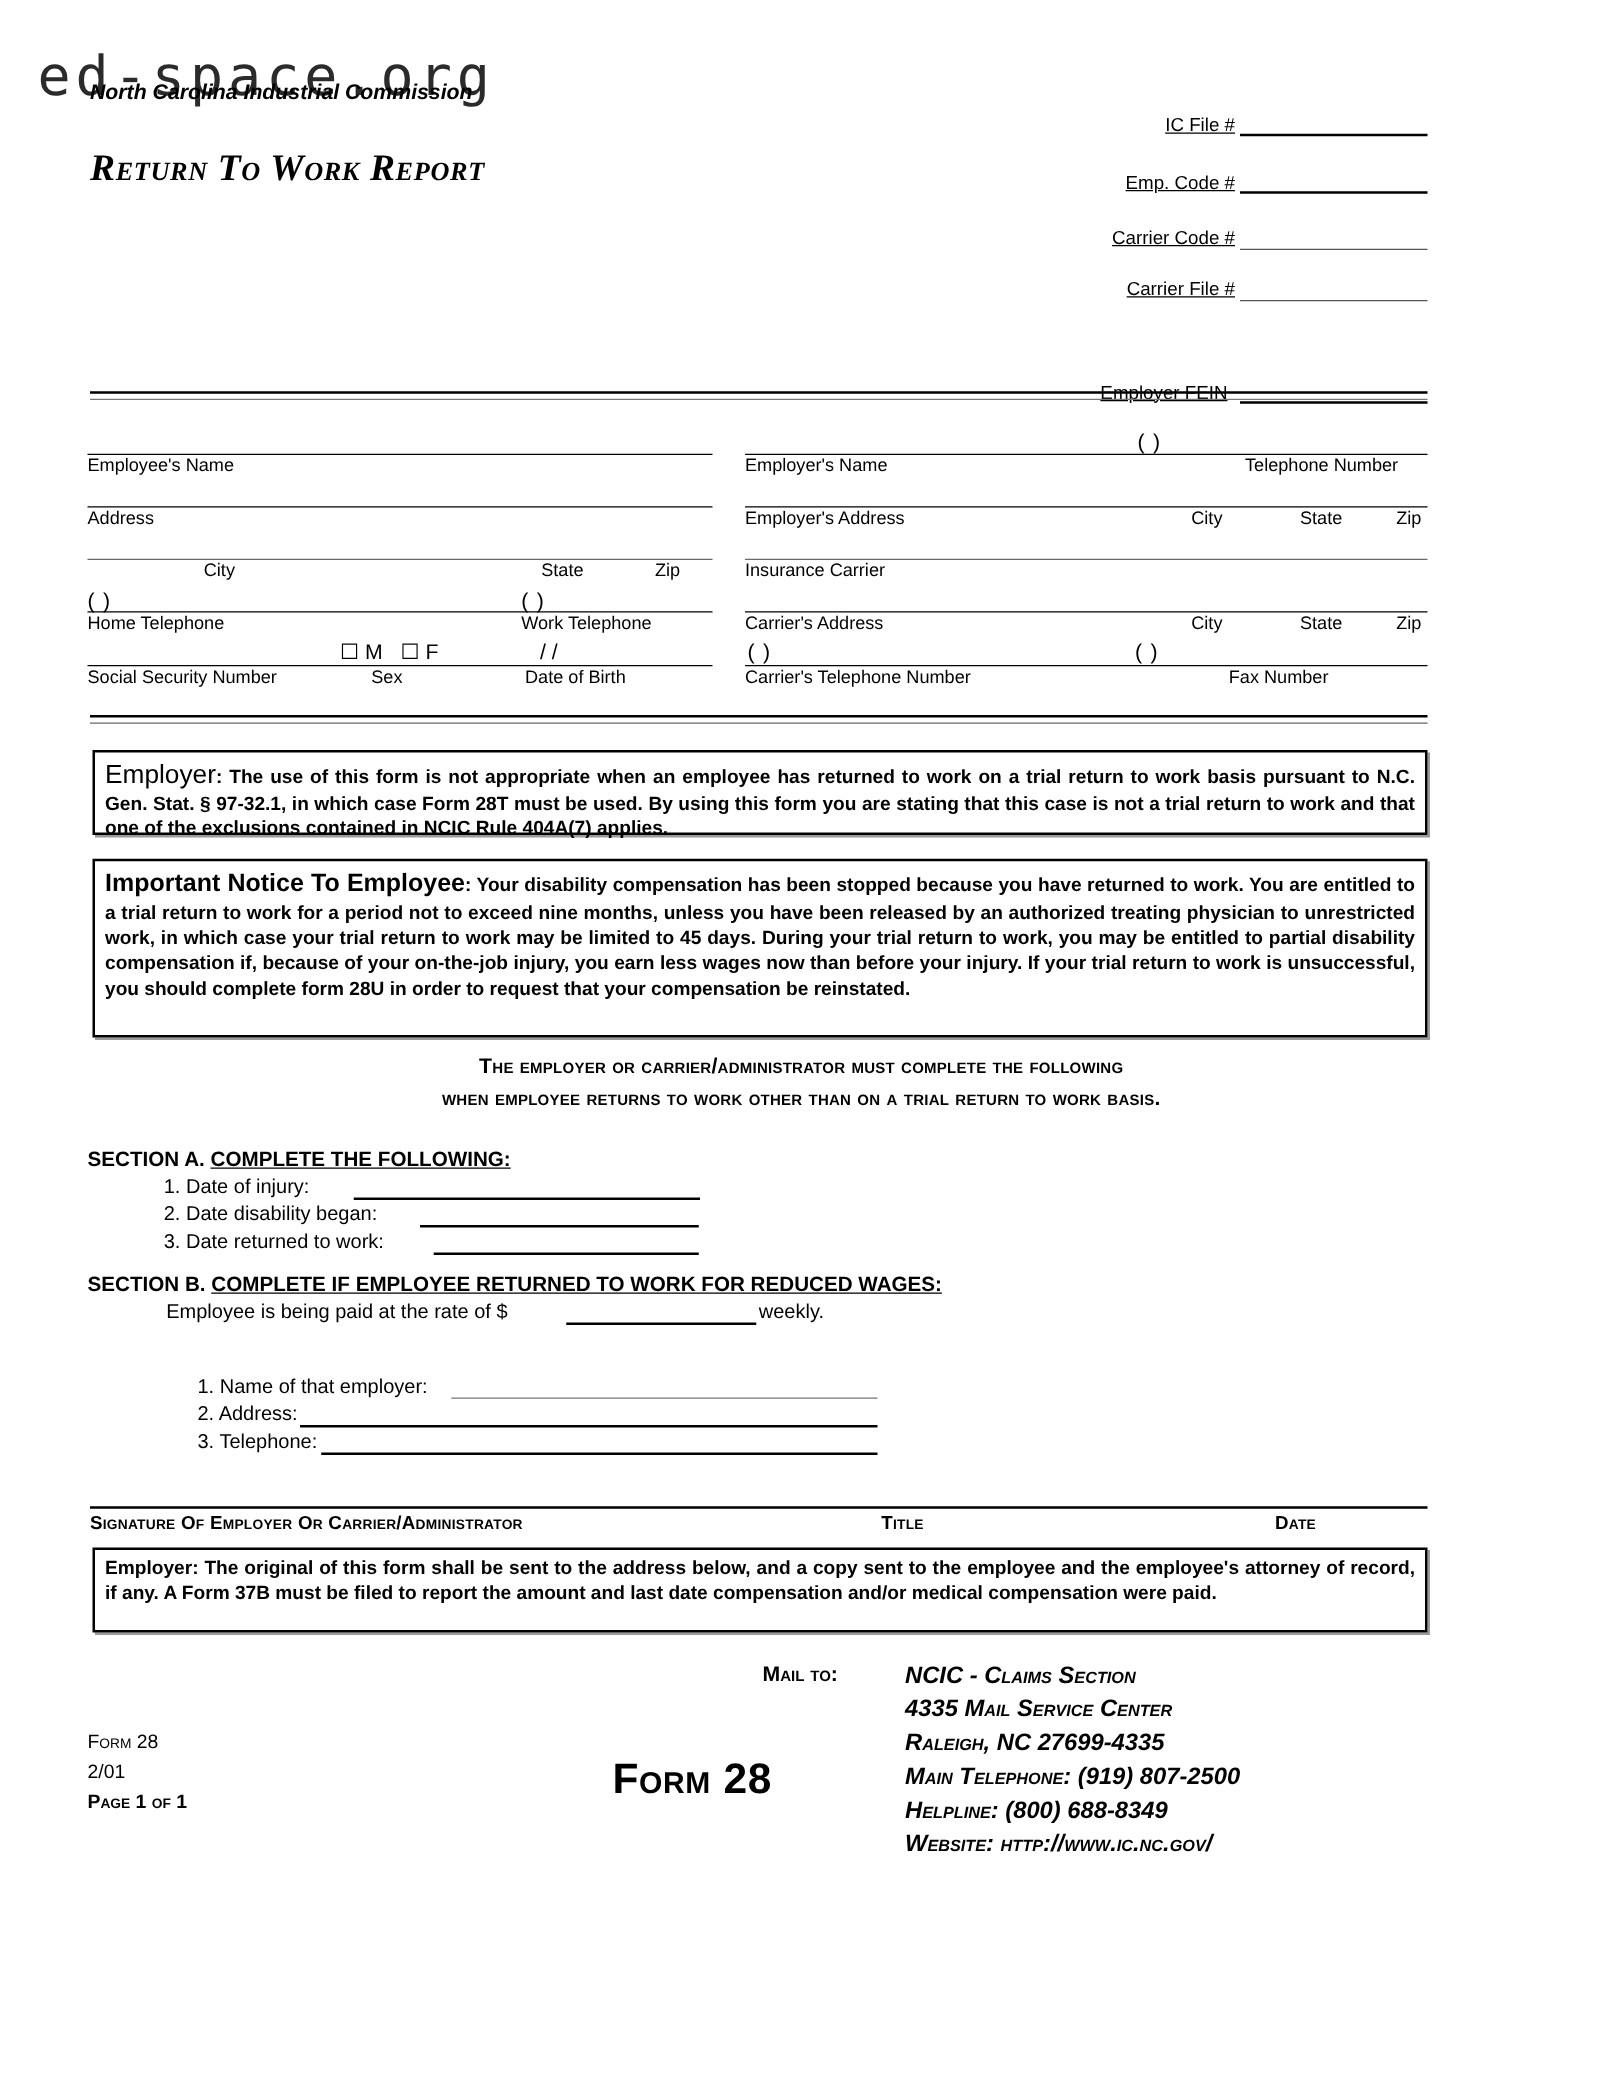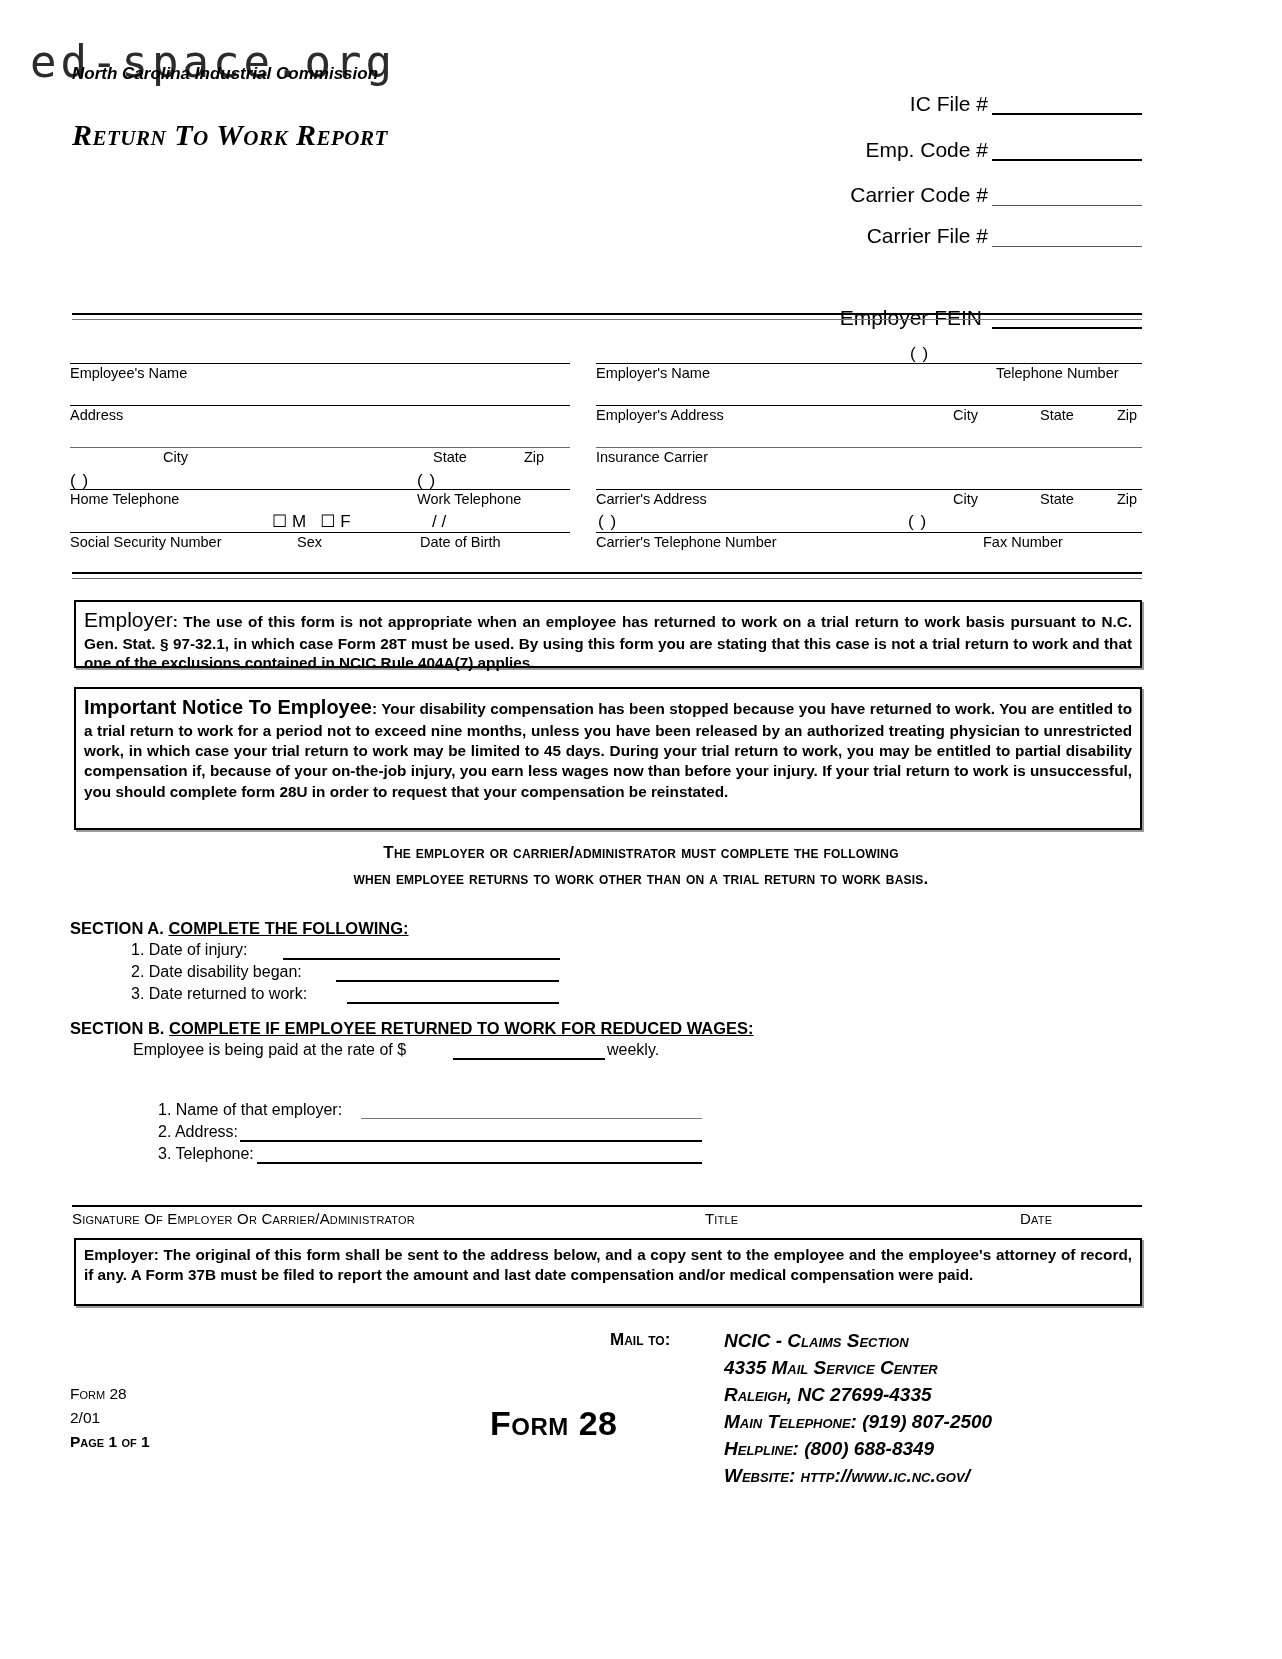--- a/index.html
+++ b/index.html
@@ -66,24 +66,25 @@
   
   .code-row {
     position: absolute;
     display: flex;
     align-items: flex-end;
     justify-content: flex-end;
     right: 140px;
     width: 560px;
   }
   .code-label {
-    font-size: 21px;
+    font-size: 15px;
     white-space: nowrap;
     padding-right: 4px;
     line-height: 1.1;
+    text-decoration: underline;
   }
   .code-line {
     width: 150px;
     border-bottom: 2px solid #000;
     height: 15px;
   }
   .code-line.thin { border-bottom: 1.4px solid #555; }
 
   
   .rule {
@@ -177,21 +178,21 @@
     position: absolute;
     border-bottom: 2px solid #000;
   }
   .iline.grey2 { border-bottom: 1.6px solid #777; }
 
   
   .sig-label {
     position: absolute;
     font-size: 15px;
     font-variant: small-caps;
-    font-weight: normal;
+    font-weight: bold;
     letter-spacing: 0.2px;
     white-space: nowrap;
   }
 
   
   .footer-left {
     position: absolute;
     font-size: 15.5px;
     font-variant: small-caps;
     line-height: 1.55;

